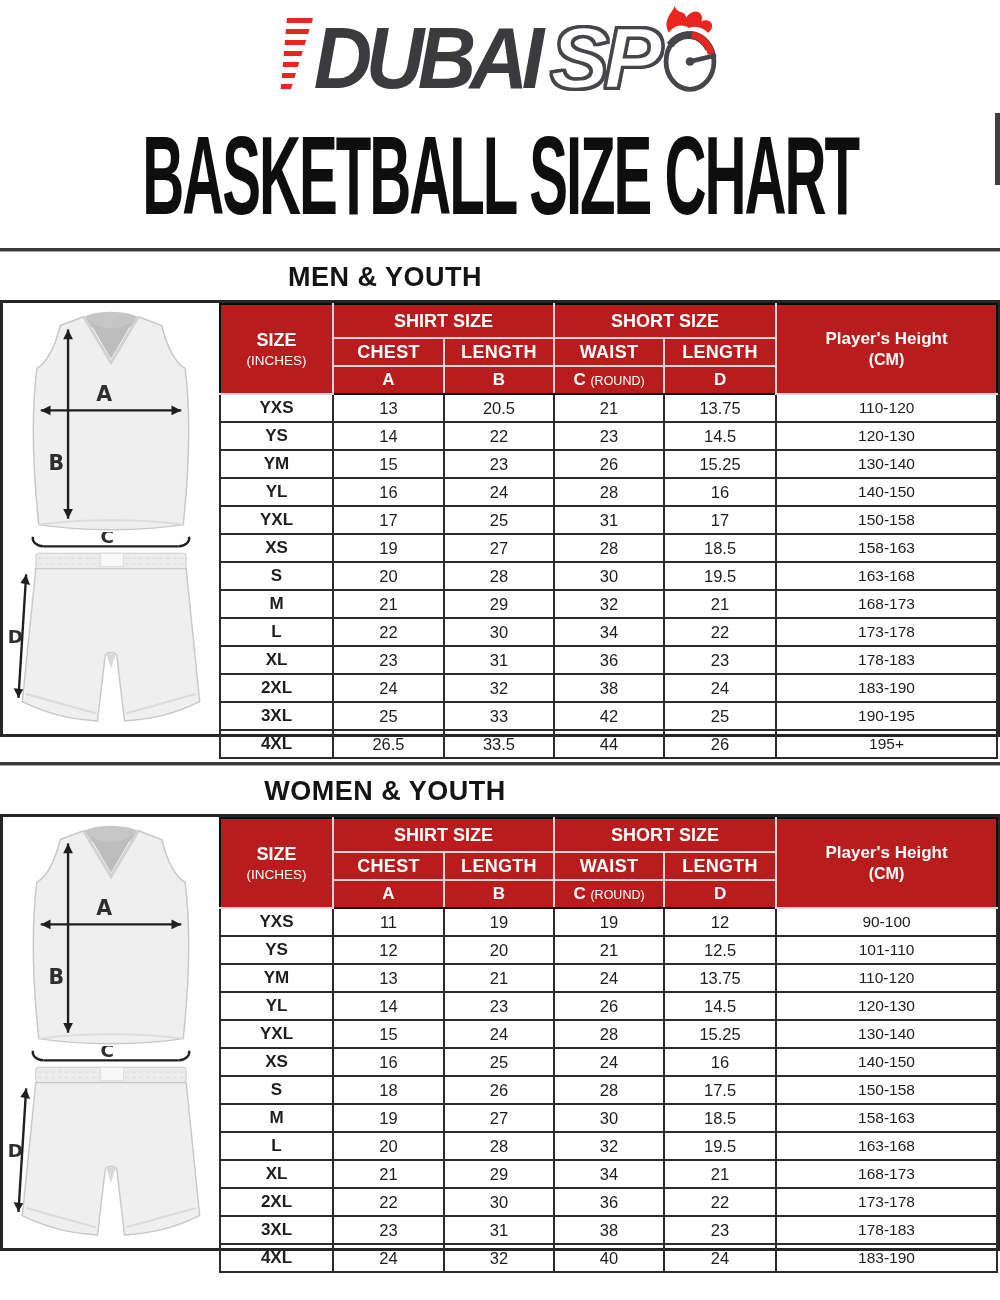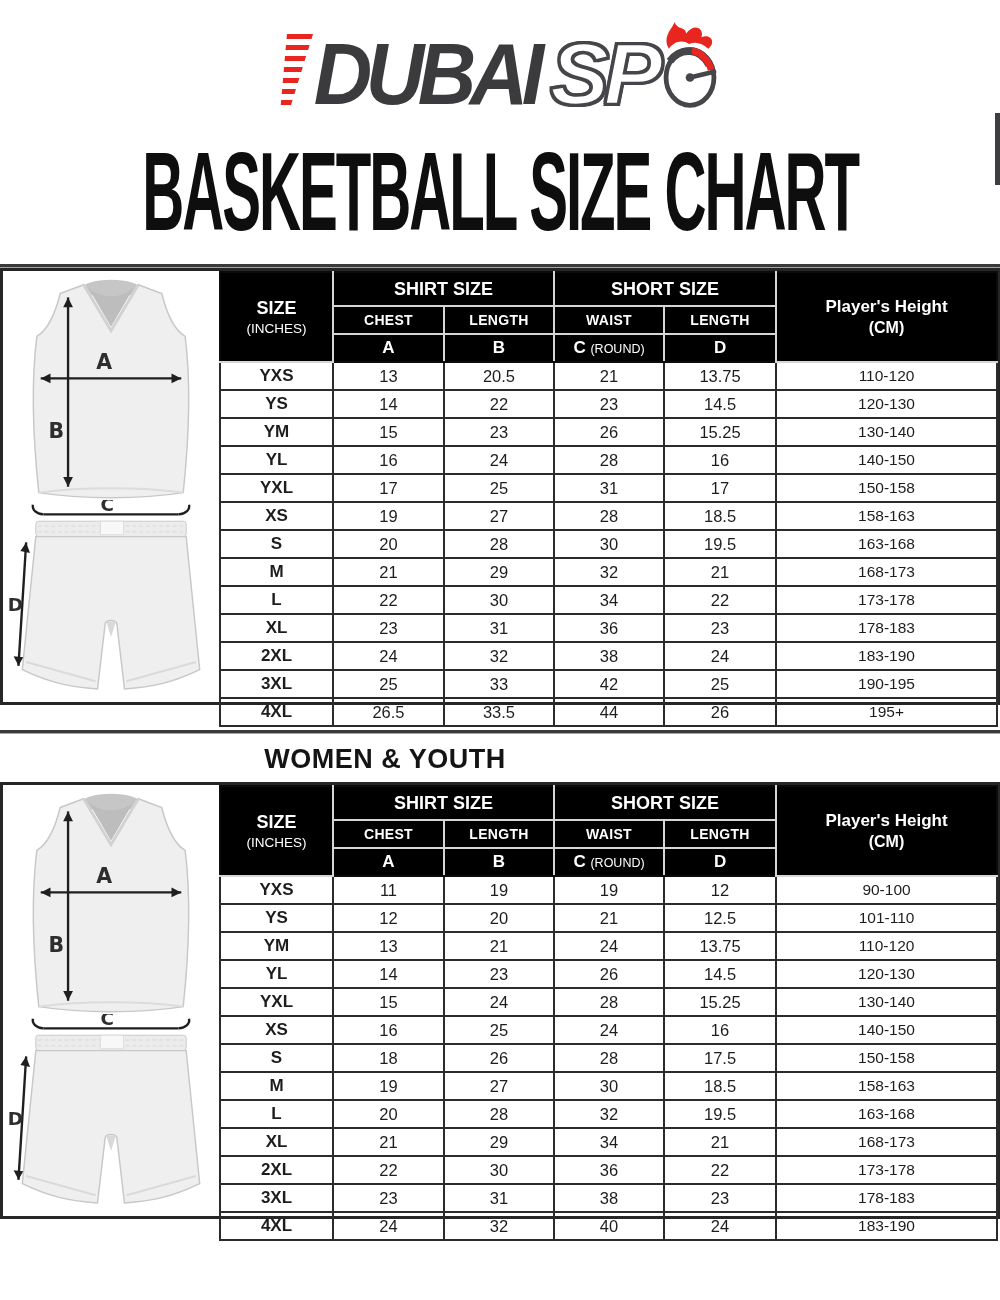--- a/index.html
+++ b/index.html
@@ -1,21 +1,21 @@
 <!DOCTYPE html>
 <html><head>
 <meta charset="utf-8">
 <style>
   html,body{margin:0;padding:0;}
   body{
     width:1000px;height:1300px;background:#ffffff;position:relative;overflow:hidden;
     font-family:"Liberation Sans","DejaVu Sans",sans-serif;color:#1d1d1d;
   }
   
-  .brand-header{padding-top:26px;text-align:center;}
+  .brand-header{padding-top:10px;text-align:center;}
   .logo-main{display:flex;align-items:center;justify-content:center;height:96px;}
   .speed-dashes{
     width:30px;height:74px;margin-right:-4px;align-self:flex-start;margin-top:8px;
     background:repeating-linear-gradient(to bottom,#e8251f 0 5px,#ffffff 5px 11px);
     clip-path:polygon(8% 0,95% 0,62% 100%,30% 100%);
     transform:skewX(-10deg);
   }
   .brand-dubai{
     font-size:88px;font-weight:bold;font-style:italic;color:#3b3b3d;
     letter-spacing:-7px;line-height:1;transform:scaleX(.92);display:inline-block;
@@ -50,29 +50,29 @@
     display:flex;border:3px solid #262626;border-right-width:2px;height:437px;
     box-sizing:border-box;background:#fff;
   }
   .figure-col{
     width:216px;flex:0 0 216px;display:flex;flex-direction:column;align-items:center;
     justify-content:space-between;padding:3px 0;box-sizing:border-box;
   }
   
   .size-table{flex:1;border-collapse:collapse;table-layout:fixed;width:779px;height:100%;}
   .size-table thead th{
-    background:#000000;color:#ffffff;border:2px solid #d6d6d6;font-weight:bold;
+    background:#b91c1c;color:#ffffff;border:2px solid #d6d6d6;font-weight:bold;
     text-align:center;vertical-align:middle;padding:0;
   }
   .size-table thead tr:first-child th{border-top-color:#0b0b0b;}
   .size-table thead th:first-child{border-left-color:#0b0b0b;}
   .size-table thead th:last-child{border-right-color:#0b0b0b;}
   .size-table thead tr:last-child th{border-bottom-color:#0b0b0b;}
   .th-group{height:32px;font-size:18px;}
-  .th-sub{height:26px;font-size:14px;letter-spacing:.3px;}
+  .th-sub{height:26px;font-size:18px;letter-spacing:.3px;}
   .th-letter{height:26px;font-size:17px;}
   .th-size .main{font-size:18px;display:block;}
   .th-size .sub,{font-size:13px;}
   .th-size .sub{display:block;font-size:13.5px;font-weight:normal;margin-top:2px;}
   .th-height .main{display:block;font-size:17px;}
   .th-height .sub{display:block;font-size:16px;margin-top:2px;}
   .round-note{font-size:12.5px;font-weight:normal;}
   .size-table tbody td{
     border:2px solid #2b2b2b;text-align:center;vertical-align:middle;
     height:26px;padding:0;font-size:16.5px;color:#1d1d1d;
@@ -106,20 +106,21 @@
   </div>
 </header>
 
 <div class="page-title-wrap">
   <span class="page-title">BASKETBALL SIZE CHART</span>
 </div>
 
 <div class="divider first"></div>
 
 <section>
+  <h2 class="section-title">MEN &amp; YOUTH</h2>
   <div class="chart-wrap">
     <div class="figure-col">
       <svg viewBox="0 0 216 232" width="214" height="228">
         <ellipse cx="108" cy="15" rx="30" ry="9" fill="#c6c6c6"></ellipse>
         <path d="M56,20 L80,11 L108,58 L136,11 L160,20 C166,44 174,58 184,64 C190,112 188,168 182,224 C140,231 76,231 34,224 C28,168 26,112 32,64 C42,58 50,44 56,20 Z" fill="#efefef" stroke="#c8c8c8" stroke-width="1.5"></path>
         <path d="M84,13 L108,54 L132,13 C120,26 96,26 84,13 Z" fill="#bdbdbd"></path>
         <path d="M80,11 L108,58 L136,11" fill="none" stroke="#d2d2d2" stroke-width="3"></path>
         <path d="M34,224 C76,218 140,218 182,224" fill="none" stroke="#dcdcdc" stroke-width="2"></path>
         <line x1="36" y1="107" x2="180" y2="107" stroke="#1f1f1f" stroke-width="2.4"></line>
         <polygon points="36,107 46,102 46,112" fill="#1f1f1f"></polygon>

